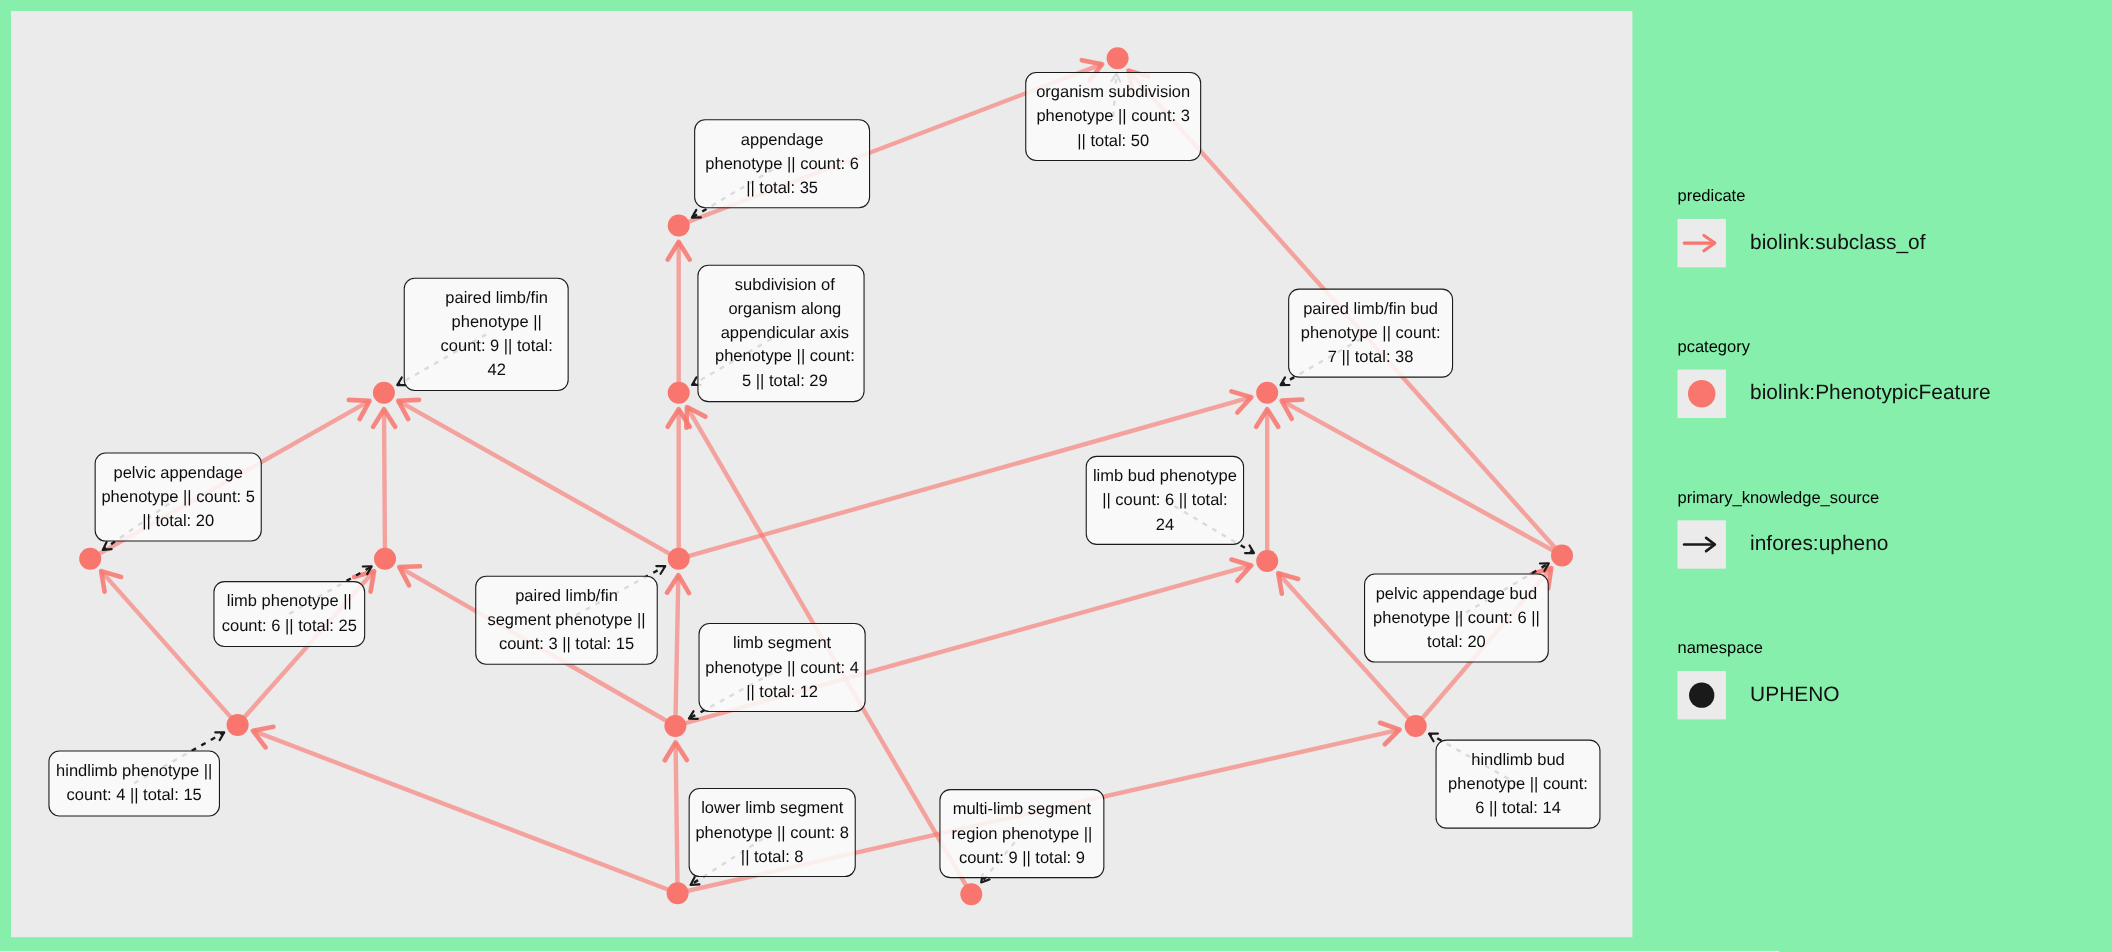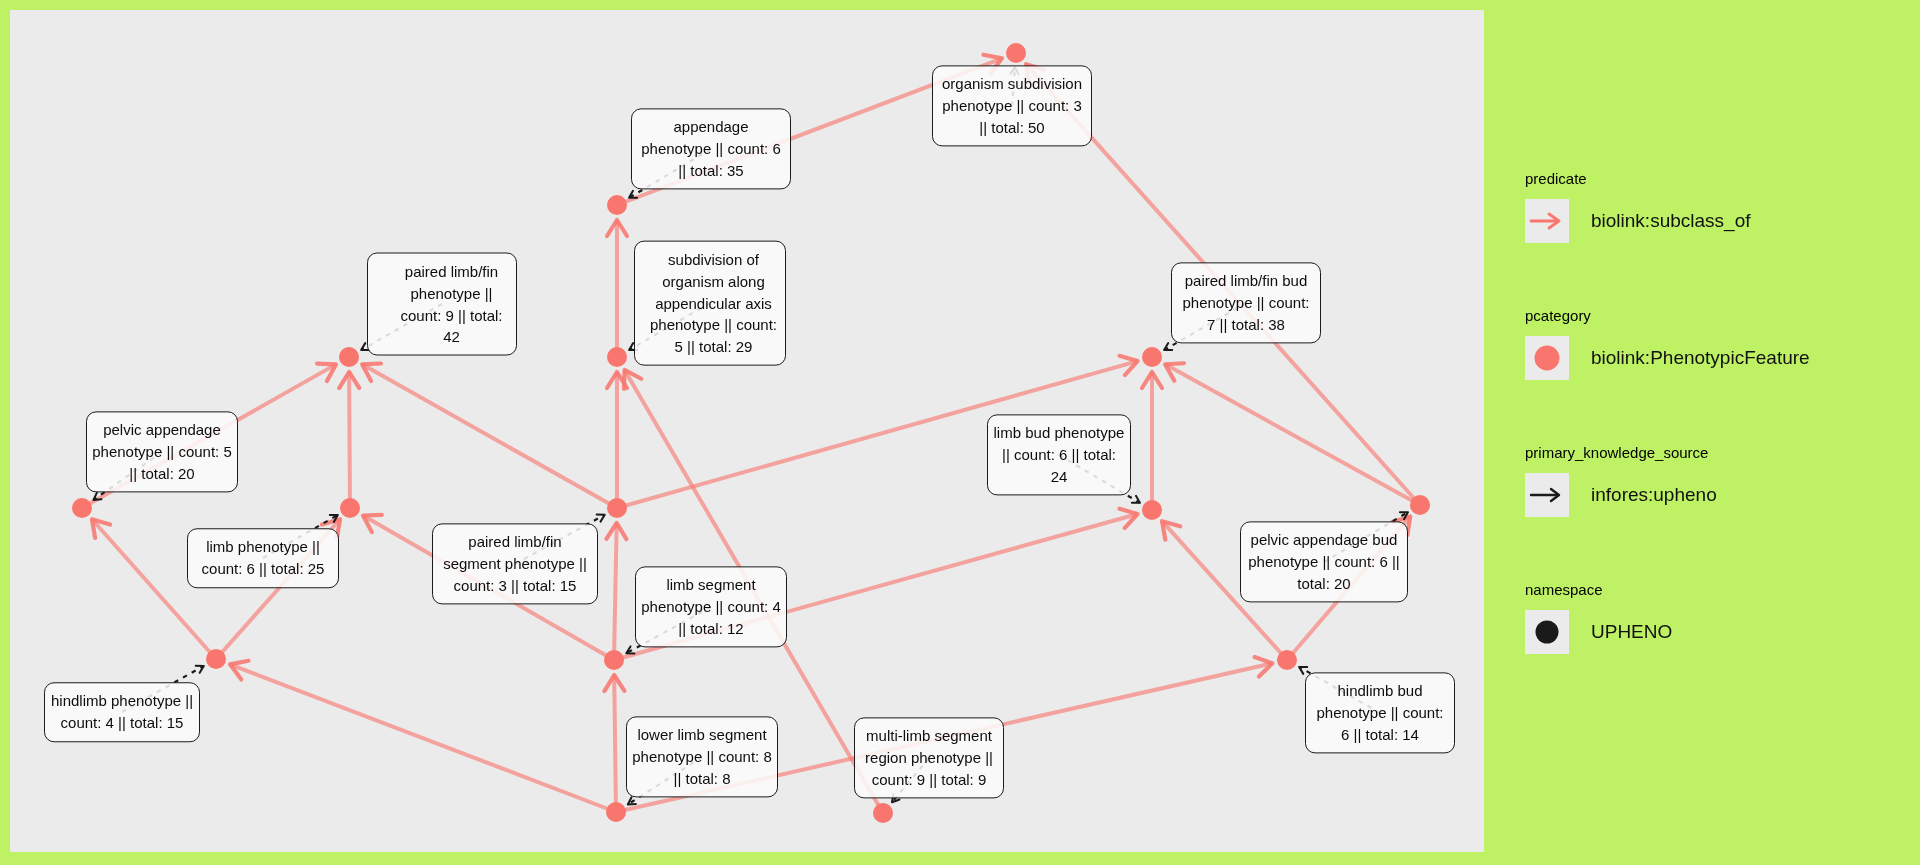--- a/index.html
+++ b/index.html
@@ -1,17 +1,17 @@
 <!DOCTYPE html>
 <html><head>
 <meta charset="utf-8">
 <title>Phenotype Subclass Graph</title>
 <style>
   html,body{margin:0;padding:0;background:#ffffff;}
-  #stage{position:relative;width:1920px;height:865px;background:#bef264;overflow:hidden;
+  #stage{position:relative;width:1920px;height:865px;background:#86efac;overflow:hidden;
          font-family:"Liberation Sans","DejaVu Sans",sans-serif;color:#111;text-decoration:underline;}
   #plot-panel{position:absolute;left:10px;top:10px;width:1474px;height:842px;background:#EBEBEB;}
   #graph-svg{position:absolute;left:0;top:0;}
   #labels{position:absolute;left:0;top:0;width:1920px;height:865px;pointer-events:none;}
   .nlabel{
     position:absolute;transform:translate(-50%,-50%);
     box-sizing:border-box;
     background:rgba(251,251,251,0.86);
     border:1.7px solid #1b1b1b;border-radius:10px;
     padding:7px 5px;
@@ -99,21 +99,21 @@
       </g>
   </svg>
 
   <div id="labels">
       <div class="nlabel" style="left: 1012px; top: 106px; width: 160px;">organism subdivision phenotype || count: 3 || total: 50</div>
       <div class="nlabel" style="left: 711px; top: 149px; width: 160px;">appendage phenotype || count: 6 || total: 35</div>
       <div class="nlabel" style="left: 442px; top: 304px; width: 150px; padding-left: 24px;">paired limb/fin phenotype || count: 9 || total: 42</div>
       <div class="nlabel" style="left: 710px; top: 303px; width: 152px; padding-left: 12px;">subdivision of organism along appendicular axis phenotype || count: 5 || total: 29</div>
       <div class="nlabel" style="left: 1246px; top: 303px; width: 150px;">paired limb/fin bud phenotype || count: 7 || total: 38</div>
       <div class="nlabel" style="left: 162px; top: 452px; width: 152px;">pelvic appendage phenotype || count: 5 || total: 20</div>
-      <div class="nlabel" style="left: 263px; top: 558px; width: 152px;">limb phenotype || count: 6 || total: 25</div>
+      <div class="nlabel" style="left: 263px; top: 558px; width: 138px;">limb phenotype || count: 6 || total: 25</div>
       <div class="nlabel" style="left: 515px; top: 564px; width: 166px;">paired limb/fin segment phenotype || count: 3 || total: 15</div>
       <div class="nlabel" style="left: 1059px; top: 455px; width: 144px;">limb bud phenotype || count: 6 || total: 24</div>
       <div class="nlabel" style="left: 1324px; top: 562px; width: 168px;">pelvic appendage bud phenotype || count: 6 || total: 20</div>
       <div class="nlabel" style="left: 122px; top: 712px; width: 156px;">hindlimb phenotype || count: 4 || total: 15</div>
       <div class="nlabel" style="left: 711px; top: 607px; width: 152px;">limb segment phenotype || count: 4 || total: 12</div>
       <div class="nlabel" style="left: 1380px; top: 713px; width: 150px;">hindlimb bud phenotype || count: 6 || total: 14</div>
       <div class="nlabel" style="left: 702px; top: 757px; width: 152px;">lower limb segment phenotype || count: 8 || total: 8</div>
       <div class="nlabel" style="left: 929px; top: 758px; width: 150px;">multi-limb segment region phenotype || count: 9 || total: 9</div>
     </div>
 

